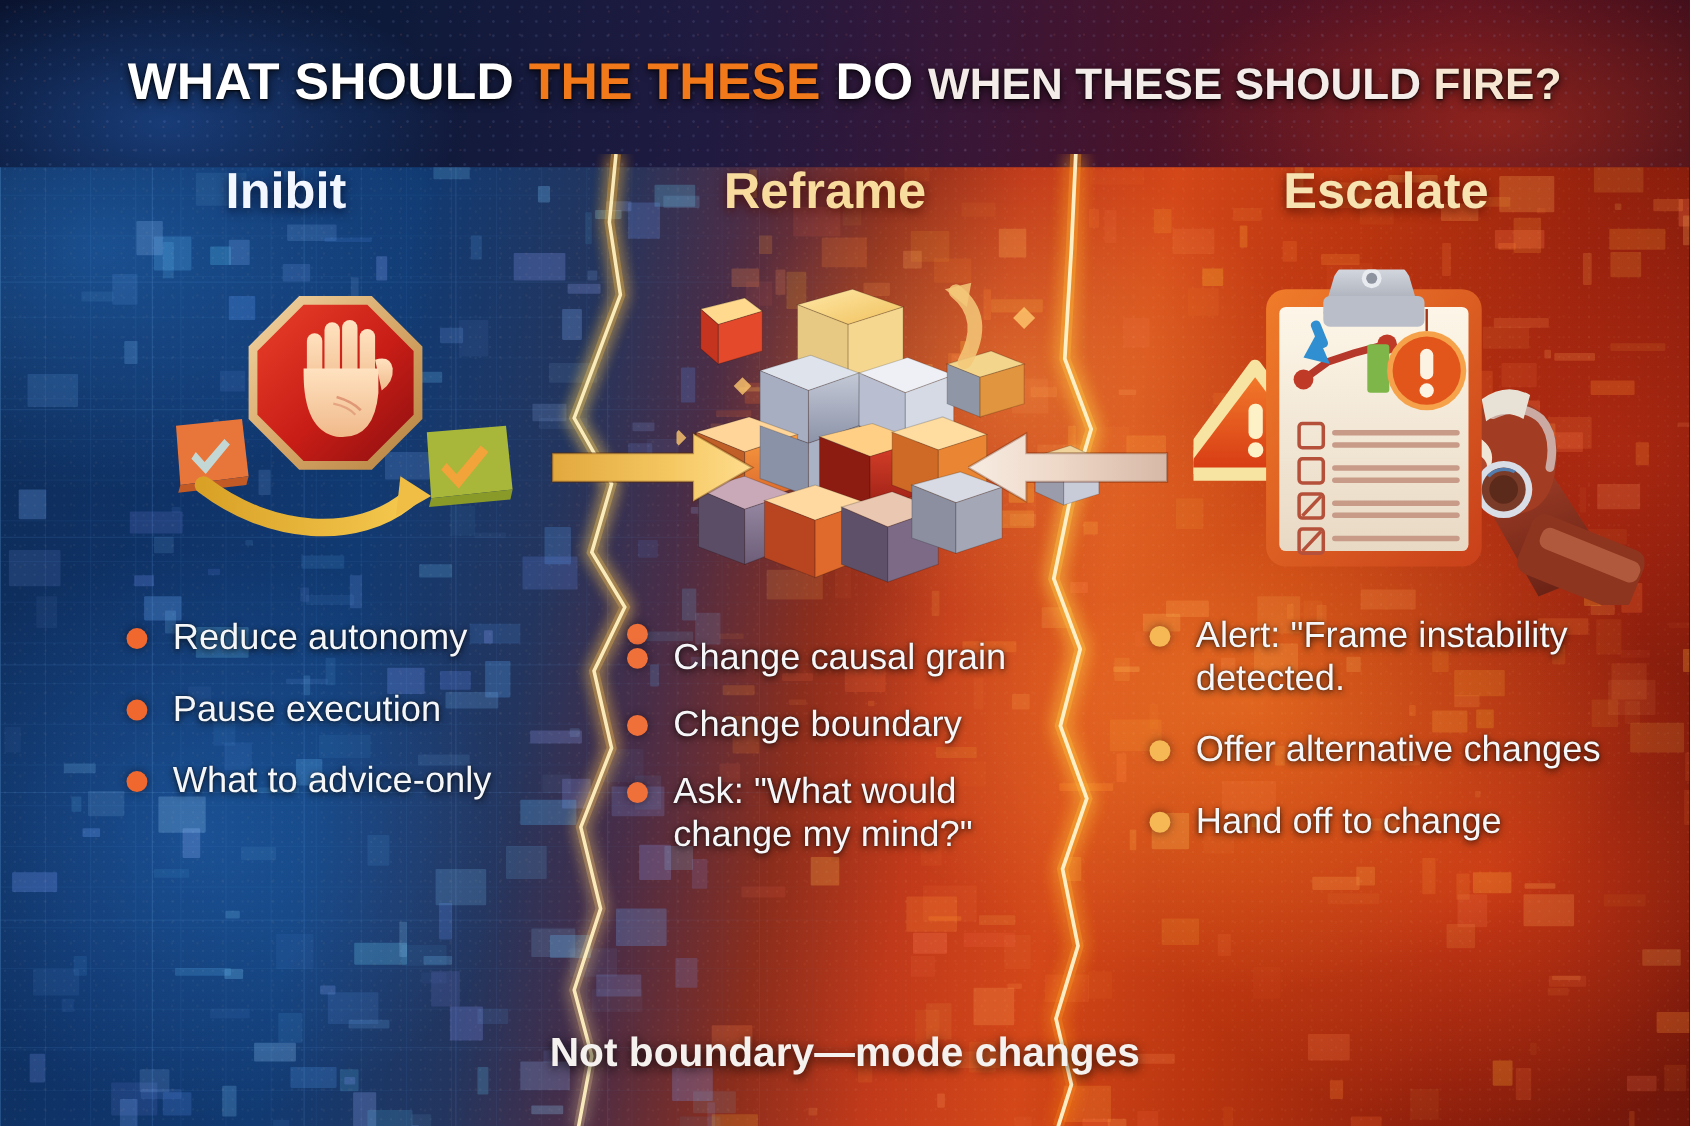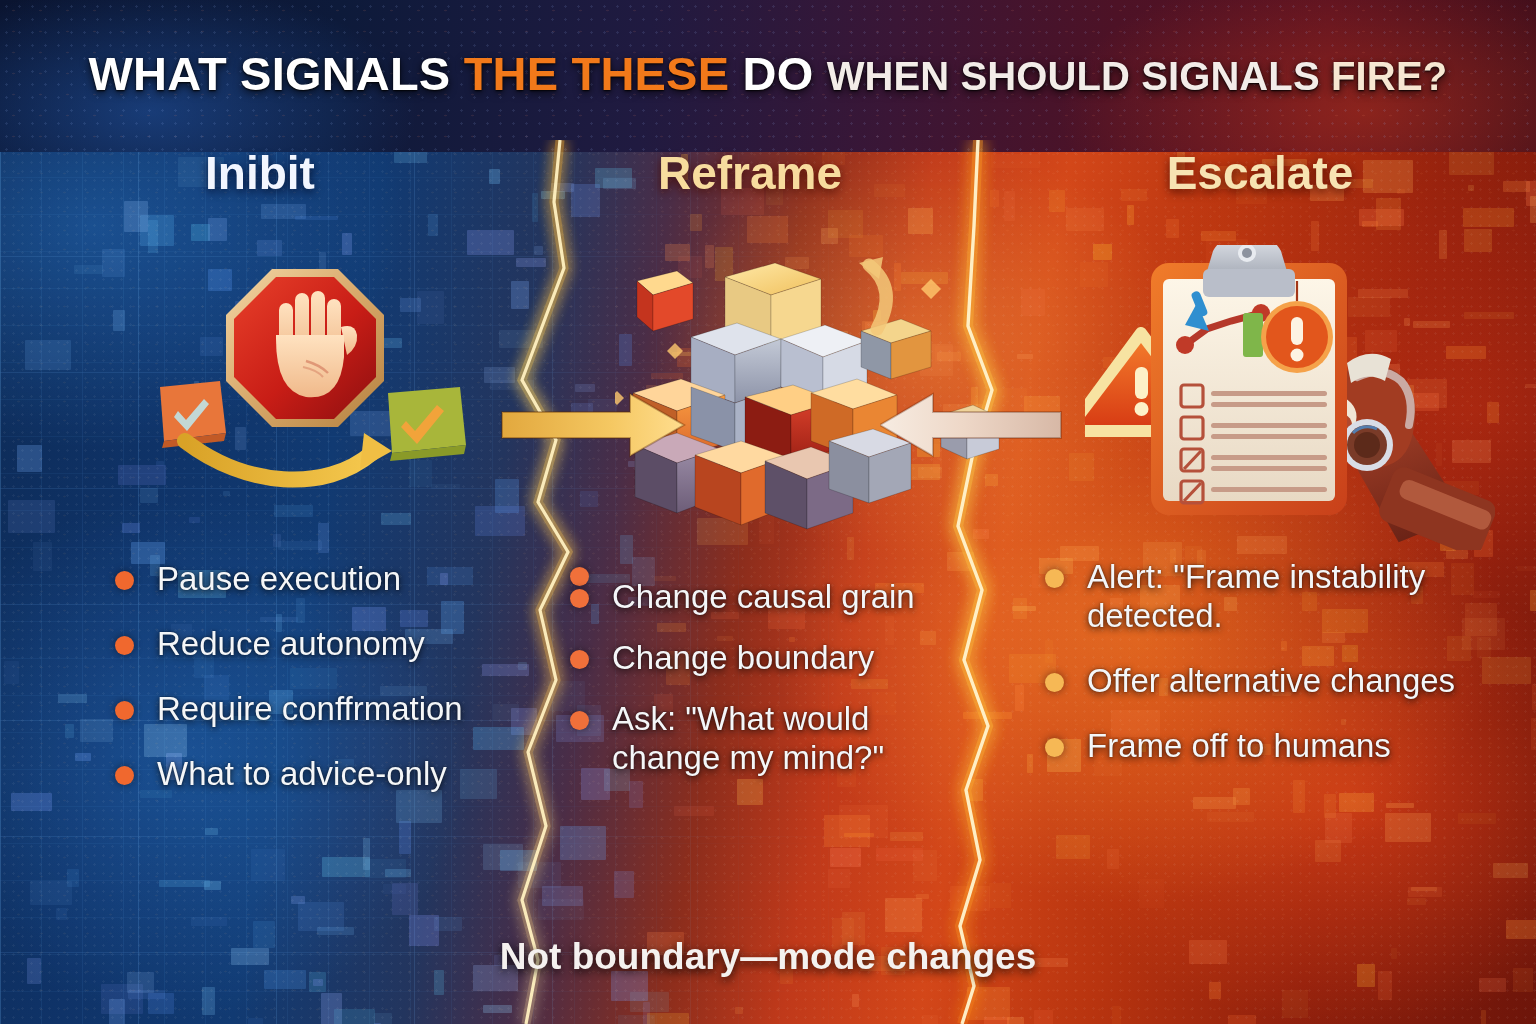--- a/index.html
+++ b/index.html
@@ -577,21 +577,21 @@
     </div>
   <div class="bg-ember"></div>
   <div class="bg-mosaic"></div>
 
   <div class="title-band">
     <div class="glowL"></div>
     <div class="glowR"></div>
     <div class="spark"></div>
   </div>
   <h1 class="headline">
-    <span class="w">WHAT SIGNALS </span><span class="o">THE THESE </span><span class="w">DO </span><span class="sm">WHEN SHOULD SIGNALS </span><span class="fire">FIRE?</span>
+    <span class="w">WHAT SHOULD </span><span class="o">THE THESE </span><span class="w">DO </span><span class="sm">WHEN THESE SHOULD </span><span class="fire">FIRE?</span>
   </h1>
 
   <div class="divider" id="div-left">
     <svg width="150" height="884" viewBox="0 0 150 884">
       <defs>
         <linearGradient id="lgL" x1="0" y1="0" x2="0" y2="1">
           <stop offset="0%" stop-color="#ffb12a" stop-opacity="0.9"></stop>
           <stop offset="28%" stop-color="#ffd35a" stop-opacity="1"></stop>
           <stop offset="58%" stop-color="#ffc24a" stop-opacity="0.85"></stop>
           <stop offset="100%" stop-color="#ffe0a0" stop-opacity="0.45"></stop>
@@ -933,34 +933,33 @@
         <stop offset="0%" stop-color="#d7b8a6"></stop>
             <stop offset="55%" stop-color="#eed8c8"></stop>
             <stop offset="100%" stop-color="#f7ece2"></stop>
       </linearGradient>
         </defs>
       <path d="M181,24 L53,24 L53,6 L0,37 L53,68 L53,50 L181,50 Z" fill="url(#ar2)" stroke="rgba(80,20,0,.28)" stroke-width="2"></path>
     </svg>
   </div>
 
   <ul class="bullets" id="list-inhibit">
+    <li><span class="dot" style="background: rgb(240, 104, 46);"></span><span>Reduce autonomy</span></li>
     <li><span class="dot" style="background: rgb(240, 104, 46);"></span><span>Pause execution</span></li>
-    <li><span class="dot" style="background: rgb(240, 104, 46);"></span><span>Reduce autonomy</span></li>
-    <li><span class="dot" style="background: rgb(240, 104, 46);"></span><span>Require conffrmation</span></li>
     <li><span class="dot" style="background: rgb(240, 104, 46);"></span><span>What to advice-only</span></li>
   </ul>
 
   <ul class="bullets" id="list-reframe">
     <li><span class="dot" style="background: rgb(240, 112, 58);"></span></li>
     <li><span class="dot" style="background: rgb(240, 112, 58);"></span><span>Change causal grain</span></li>
     <li><span class="dot" style="background: rgb(240, 112, 58);"></span><span>Change boundary</span></li>
     <li><span class="dot" style="background: rgb(240, 112, 58);"></span><span>Ask: "What would change my mind?"</span></li>
   </ul>
 
   <ul class="bullets" id="list-escalate">
     <li><span class="dot" style="background: rgb(246, 184, 85);"></span><span>Alert: "Frame instability detected.</span></li>
     <li><span class="dot" style="background: rgb(246, 184, 85);"></span><span>Offer alternative changes</span></li>
-    <li><span class="dot" style="background: rgb(246, 184, 85);"></span><span>Frame off to humans</span></li>
+    <li><span class="dot" style="background: rgb(246, 184, 85);"></span><span>Hand off to change</span></li>
   </ul>
 
   <div class="footer">Not boundary—mode changes</div>
 
 </div>
 
 </body></html>

